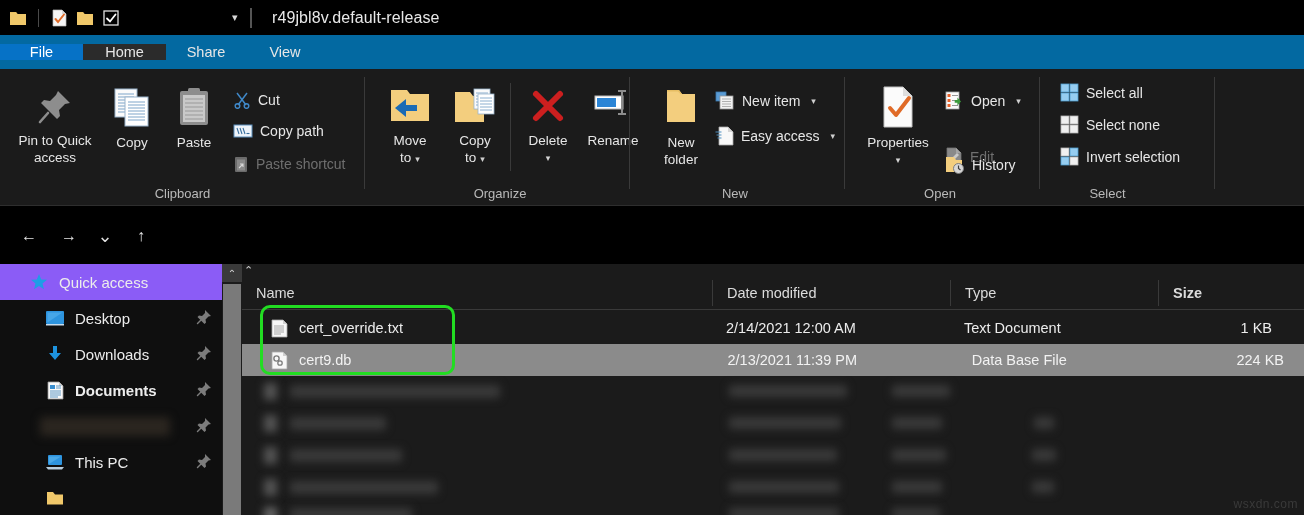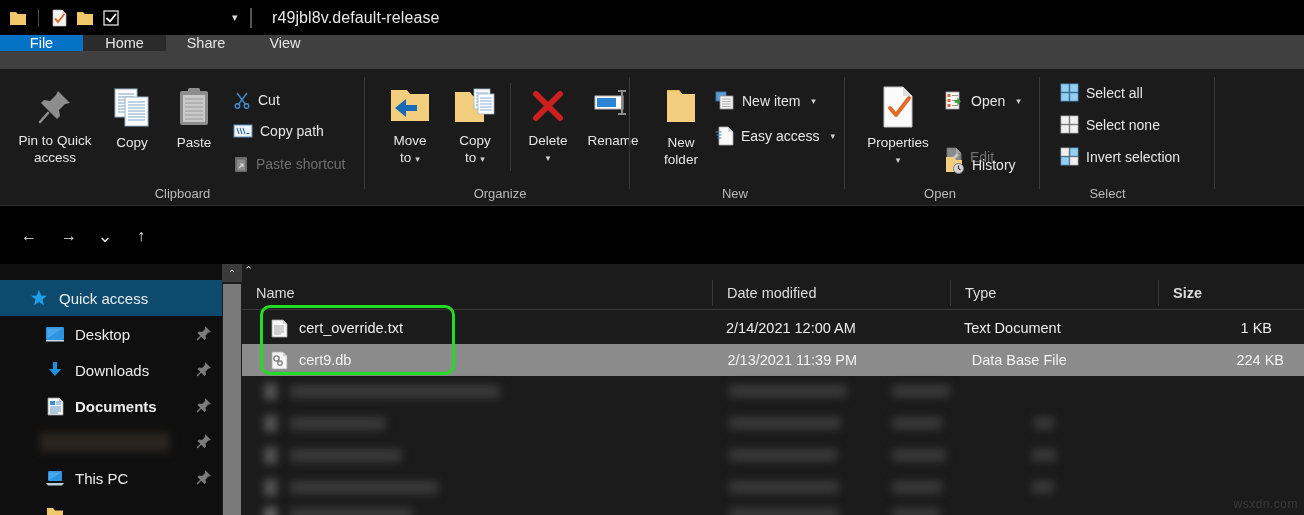--- a/index.html
+++ b/index.html
@@ -45,21 +45,21 @@
   .vbar { width: 2px; height: 20px; background: #555; }
   .win-title {
     position: absolute; left: 272px; top: 0; height: 35px;
     display: flex; align-items: center;
     color: #e8e8e8; font-size: 16px; letter-spacing: .1px;
   }
 
   
   .tabstrip {
     position: absolute; left: 0; top: 35px; width: 1304px; height: 34px;
-    background: #404040; display: flex; align-items: flex-start; z-index: 5;
+    background: #0369a1; display: flex; align-items: center; z-index: 5;
   }
   .tab {
     display: flex; align-items: center; justify-content: center;
     color: #e6e6e6; font-size: 14.5px; cursor: default;
   }
   .tab-file { width: 83px; background: #0672c6; color: #fff; }
   .tab-home { width: 83px; background: #2b2b2b; }
   .tab-share { width: 80px; }
   .tab-view { width: 78px; }
 
@@ -118,21 +118,21 @@
 
   
   .sidebar {
     position: absolute; left: 0; top: 264px; width: 222px; height: 251px;
     background: #0f0f0f; z-index: 4; overflow: hidden;
   }
   .nav-item {
     height: 36px; display: flex; align-items: center; position: relative;
     color: #ececec; font-size: 15px; cursor: default; padding-right: 10px;
   }
-  .nav-item.selected { background: #0c4a6e; margin-top: 16px; }
+  .nav-item.selected { background: #8b5cf6; }
   .nav-ico { width: 22px; height: 22px; display: flex; align-items: center; justify-content: center; }
   .nav-label { margin-left: 9px; }
   .pin { position: absolute; right: 10px; top: 9px; width: 16px; height: 16px; }
   .blur-item {
     width: 130px; height: 19px; background: #2b2620; border-radius: 2px; filter: blur(4px);
   }
   .sb-track {
     position: absolute; left: 222px; top: 264px; width: 20px; height: 251px;
     background: #1b1b1b; z-index: 6;
   }

